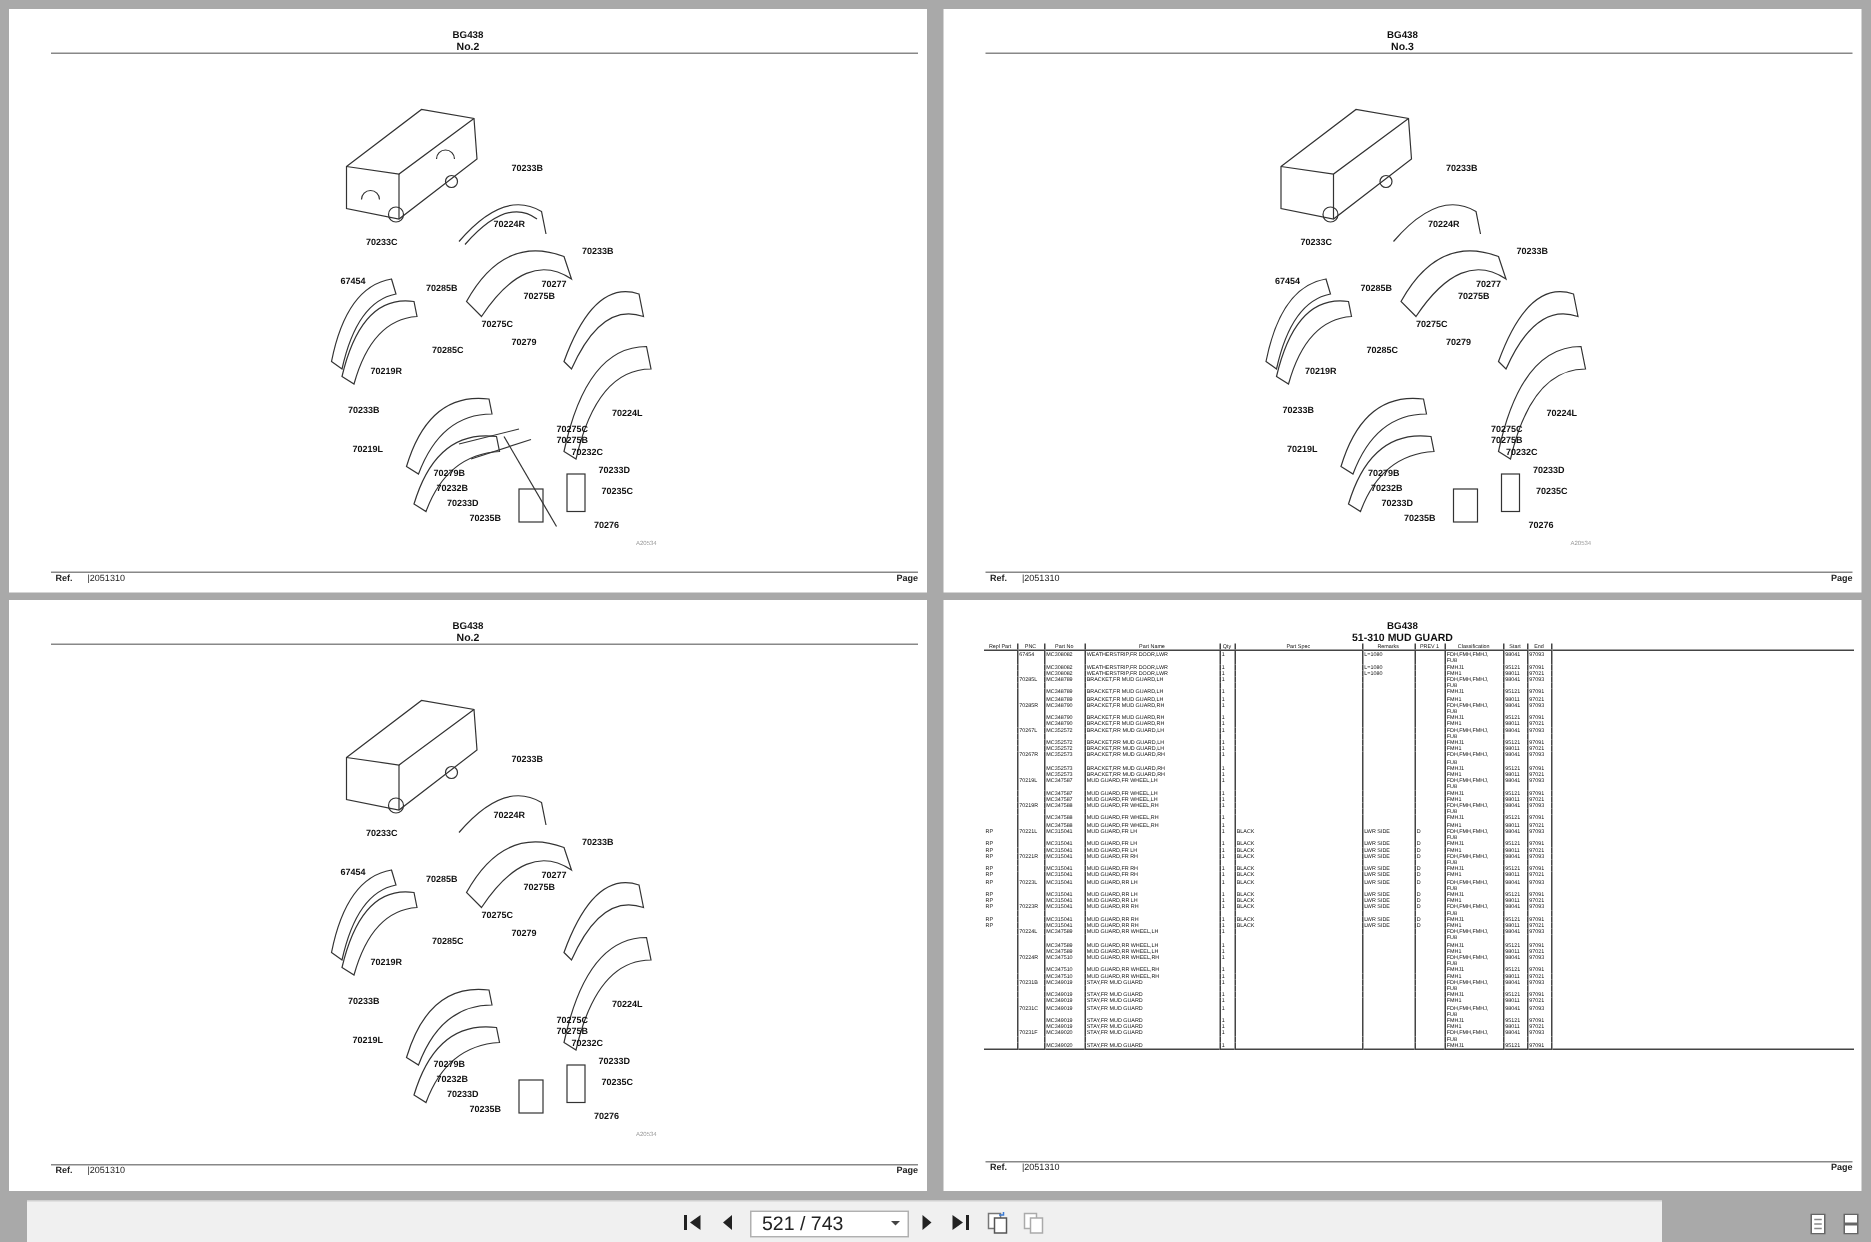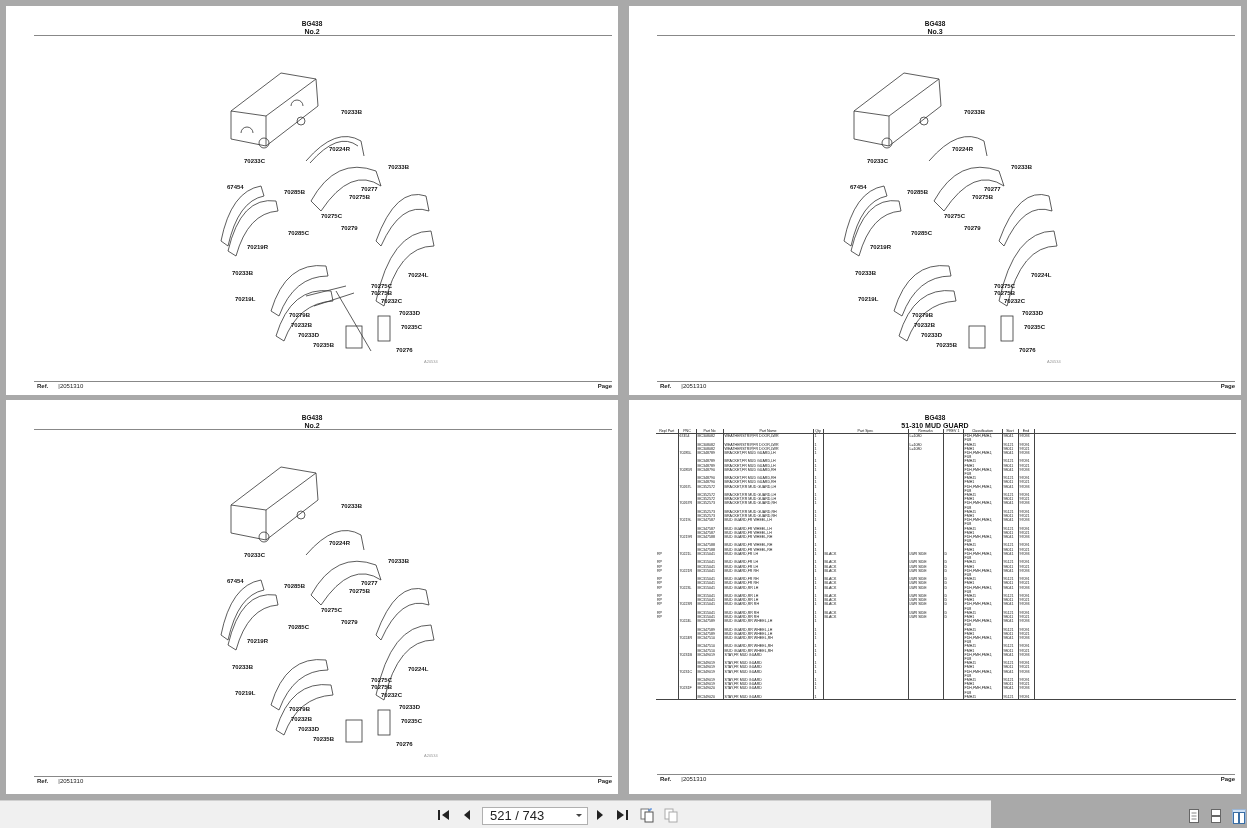--- a/index.html
+++ b/index.html
@@ -23,21 +23,21 @@
   
   .tbl-wrap { position: absolute; left: 27px; top: 29px; width: 580px; height: 344px; }
   .tbl { width: 100%; border-collapse: collapse; font-size: 3.6px; line-height: 4.2px; color: #111; table-layout: fixed; }
   .tbl th { font-weight: normal; border-bottom: 1px solid #444; border-left: 1px solid #444; text-align: center; vertical-align: top; padding: 0 1px; }
   .tbl th:first-child { border-left: none; }
   .tbl td { border-left: 1px solid #444; vertical-align: top; padding: 0 1px; white-space: nowrap; overflow: hidden; }
   .tbl td:first-child { border-left: none; }
   .tbl tbody { border-bottom: 1px solid #444; }
 
   
-  .toolbar { position: absolute; left: 0; top: 800px; width: 991px; height: 28px; background: #f0f0f0; border-top: 1px solid #d0d0d0; }
+  .toolbar { position: absolute; left: 18px; top: 800px; width: 1090px; height: 28px; background: #f0f0f0; border-top: 1px solid #d0d0d0; }
   .tb-btn { position: absolute; top: 7px; width: 14px; height: 14px; display: flex; align-items: center; justify-content: center; cursor: pointer; }
   .page-input { position: absolute; left: 482px; top: 6px; width: 106px; height: 18px; border: 1px solid #b0b0b0; background: #fff; font-size: 13px; line-height: 16px; padding-left: 7px; color: #222; }
   .page-input .dd { position: absolute; right: 5px; top: 6px; width: 0; height: 0; border-left: 3px solid transparent; border-right: 3px solid transparent; border-top: 3px solid #444; }
   .view-btn { position: absolute; top: 8px; width: 12px; height: 14px; }
   .view-btn.active { background: #cfe0f3; border: 1px solid #9bb6d6; }
 </style>
 </head>
 <body>
 
 <div class="viewer">

